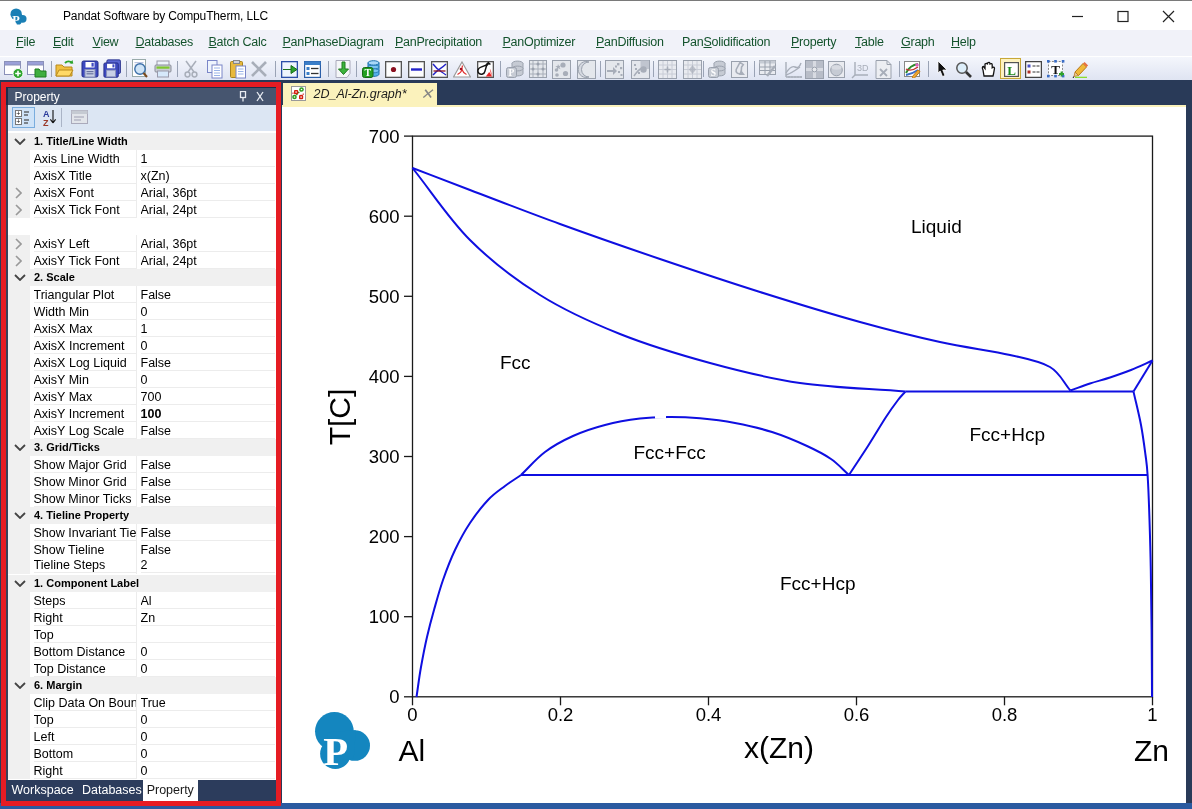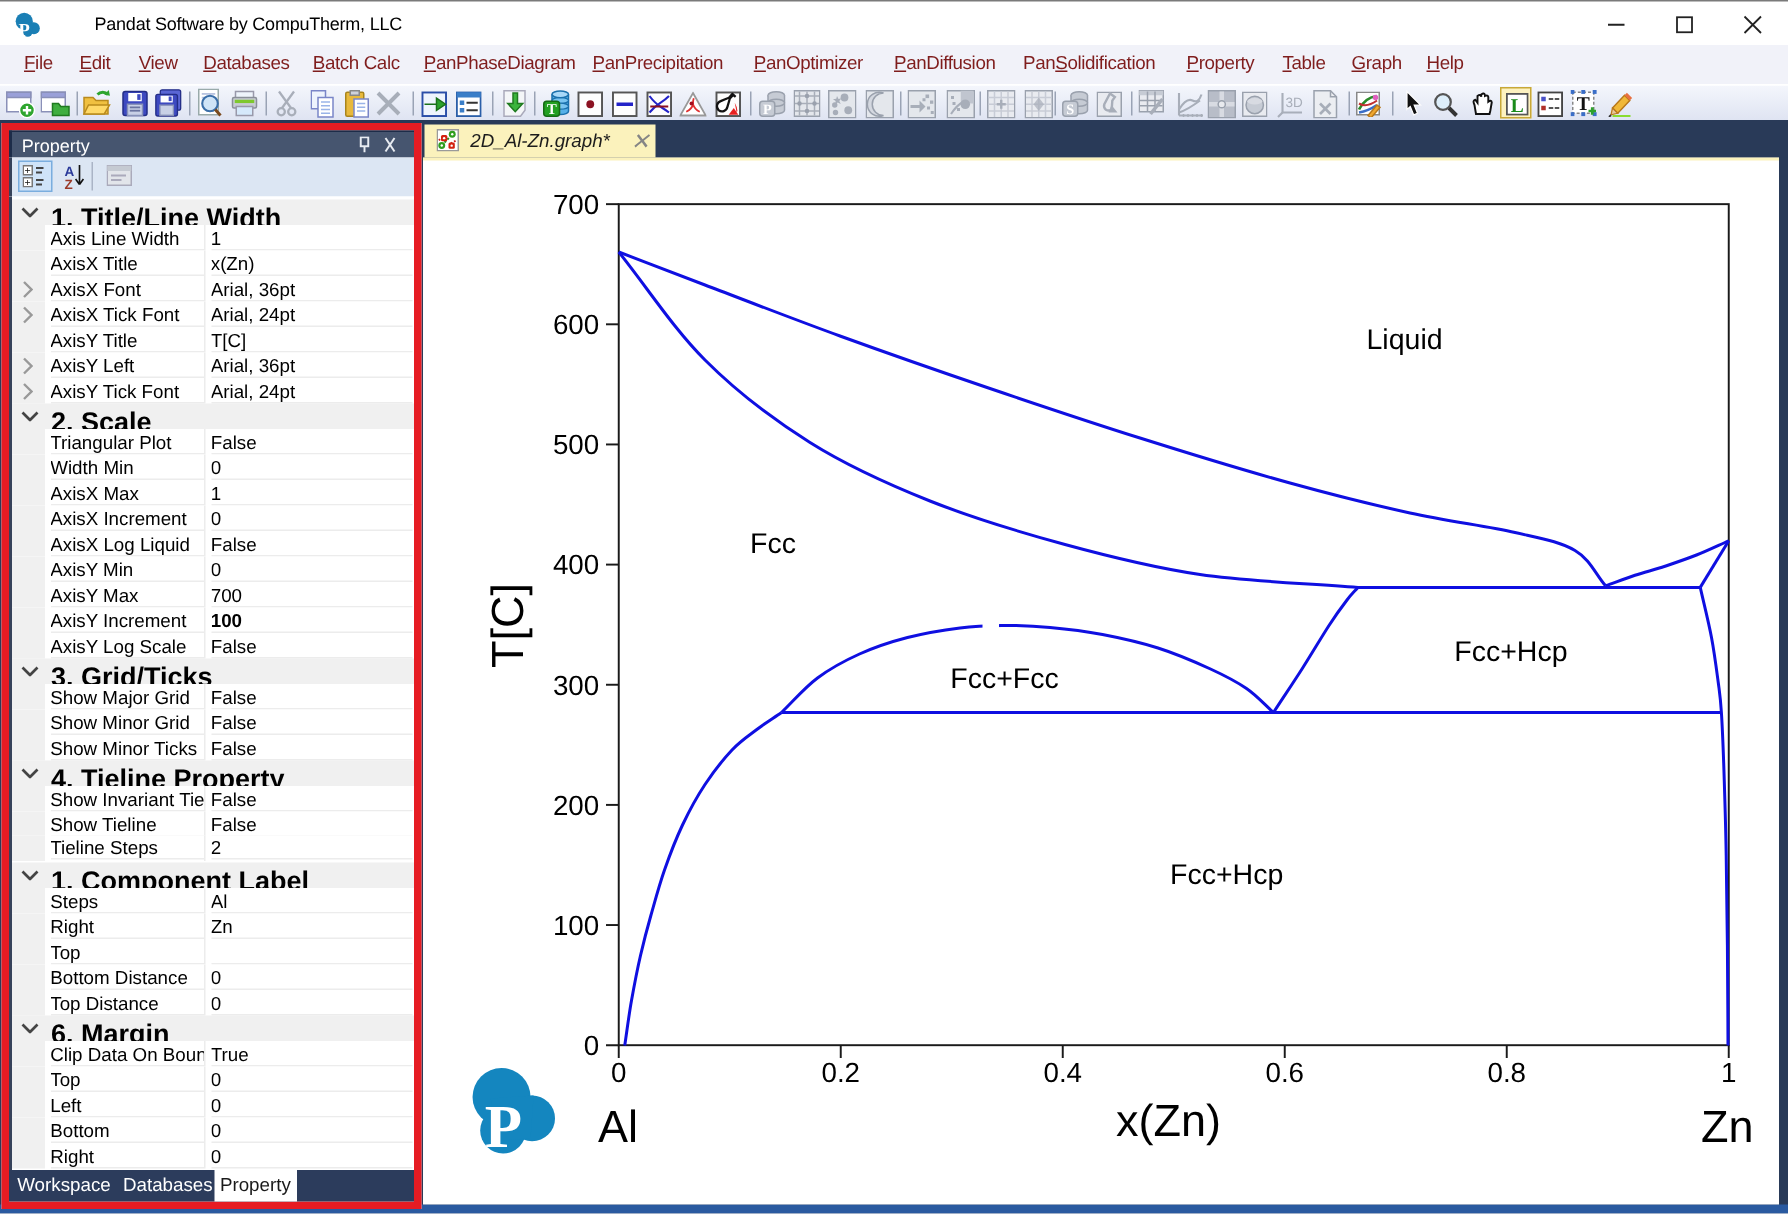--- a/index.html
+++ b/index.html
@@ -1,29 +1,29 @@
 <!DOCTYPE html>
 <html><head><meta charset="utf-8"><style>
 * { margin:0; padding:0; box-sizing:border-box; }
 html,body { width:1192px; height:809px; overflow:hidden; font-family:"Liberation Sans", sans-serif; }
 #app { position:relative; width:1192px; height:809px; background:#fff; }
 #titlebar { position:absolute; left:0; top:0; width:100%; height:30px; background:#fff; border-top:1px solid #7a7a7a; }
 #titlebar .t { position:absolute; left:31px; top:8px; font-size:12px; letter-spacing:-0.15px; color:#000;margin-left:32px; }
-#menubar { position:absolute; left:0; top:30px; width:100%; height:26px; background:#f1f2f9; font-size:12.5px; color:#7f1d1d; letter-spacing:-0.25px;text-align:center; }
+#menubar { position:absolute; left:0; top:30px; width:100%; height:26px; background:#f1f2f9; font-size:12.5px; color:#14532d; letter-spacing:-0.25px;text-align:center; }
 #toolbar { position:absolute; left:0; top:56px; width:100%; height:24px; background:linear-gradient(#f4f6fc,#dfe4f2); border-top:1px solid #fff; }
 #work { position:absolute; left:0; top:80px; width:100%; height:729px; background:#293a58; }
 #statusbar { position:absolute; left:0; top:803px; width:100%; height:6px; background:#2a5aa0; }
 #redpanel { position:absolute; left:0.5px; top:82px; width:280px; height:723.5px; border:5px solid #e61c23; background:#fff; }
 #phead { position:absolute; left:0; top:0; width:100%; height:17.5px; background:#46556f; border-left:2.5px solid #1d2c49; border-top:1.5px solid #1d2c49; }
 #phead .t { position:absolute; left:7px; top:2px; color:#fff; font-size:12px; }
 #ptool { position:absolute; left:0; top:17.5px; width:100%; height:26px; background:#dce6f3; border-left:2.5px solid #36425a; }
 #pgrid { position:absolute; left:0; top:43.5px; width:100%; height:649px; background:#fff; overflow:hidden; font-size:12.5px; }
 .prow { position:absolute; left:0; width:100%; height:17px; }
 .prow.cat { background:#f0f0f0; color:#000; }
-.prow.cat b { position:absolute; left:28.5px; top:1.5px; font-size:18px; }
+.prow.cat b { position:absolute; left:28.5px; top:1.5px; font-size:11px; }
 .prow .chev { position:absolute; left:8px; top:5px; }
 .prow .xchev { position:absolute; left:9px; top:2.5px; }
 .prow .pname { position:absolute; left:28px; top:1.5px; width:102px; height:15px; overflow:hidden; white-space:nowrap; color:#000; border-bottom:1px solid #ececec; }
 .prow .pval { position:absolute; left:135px; top:1.5px; right:1px; height:15px; overflow:hidden; white-space:nowrap; color:#000; border-bottom:1px solid #ececec; }
 .prow:not(.cat) { background:#fff; }
 .prow:not(.cat)::before { content:''; position:absolute; left:0; top:0; width:24px; height:17px; background:#f0f0f0; }
 .prow:not(.cat)::after { content:''; position:absolute; left:130px; top:0; width:1px; height:17px; background:#ececec; }
 #ptabs { position:absolute; left:0; top:692.5px; width:100%; height:21px; background:#2c3c5c; color:#fff; font-size:12.5px; }
 #ptabs .tab { position:absolute; top:0; height:21px; padding-top:3px; }
 #ptabs .active { background:#fff; color:#1a1a1a; text-align:center; }
@@ -574,24 +574,20 @@
           <span class="pname">AxisX Font</span>
           <span class="pval">Arial, 36pt</span>
         </div>
 <div class="prow" style="top:70.5px">
           <svg class="xchev" width="7" height="12" viewBox="0 0 7 12">
             <path d="M1,1 L6,6 L1,11" fill="none" stroke="#999" stroke-width="1.6"></path>
           </svg>
           <span class="pname">AxisX Tick Font</span>
           <span class="pval">Arial, 24pt</span>
         </div>
-<div class="prow" style="top:87.5px">
-          <span class="pname">AxisY Title</span>
-          <span class="pval">T[C]</span>
-        </div>
 <div class="prow" style="top:104.5px">
           <svg class="xchev" width="7" height="12" viewBox="0 0 7 12">
             <path d="M1,1 L6,6 L1,11" fill="none" stroke="#999" stroke-width="1.6"></path>
           </svg>
           <span class="pname">AxisY Left</span>
           <span class="pval">Arial, 36pt</span>
         </div>
 <div class="prow" style="top:121.5px">
           <svg class="xchev" width="7" height="12" viewBox="0 0 7 12">
             <path d="M1,1 L6,6 L1,11" fill="none" stroke="#999" stroke-width="1.6"></path>

